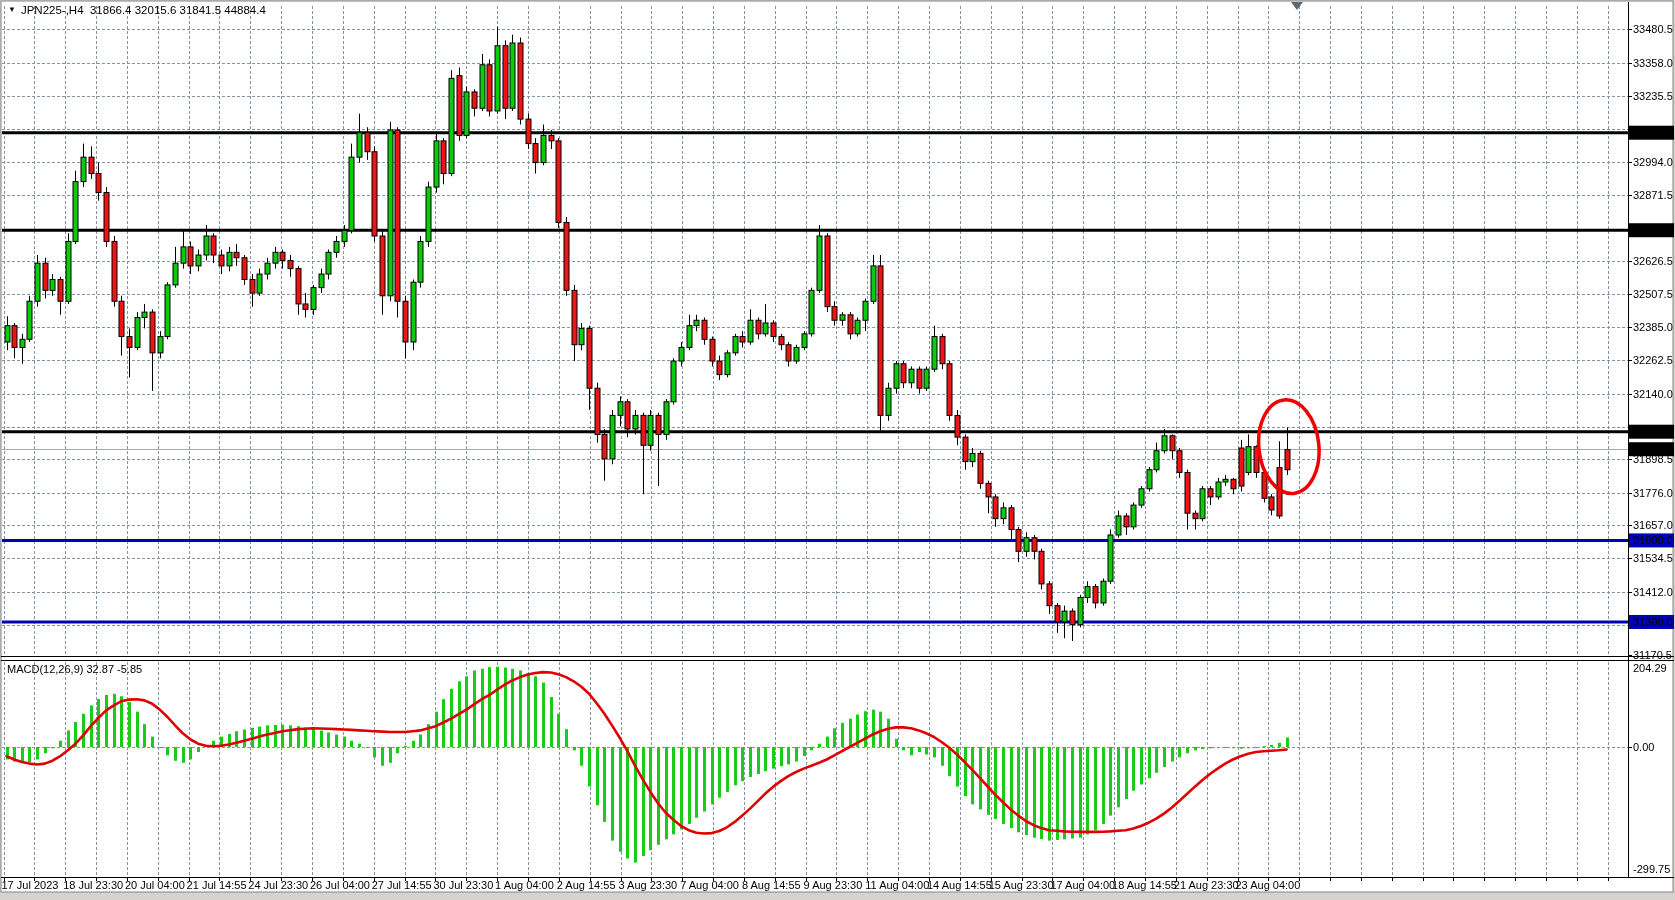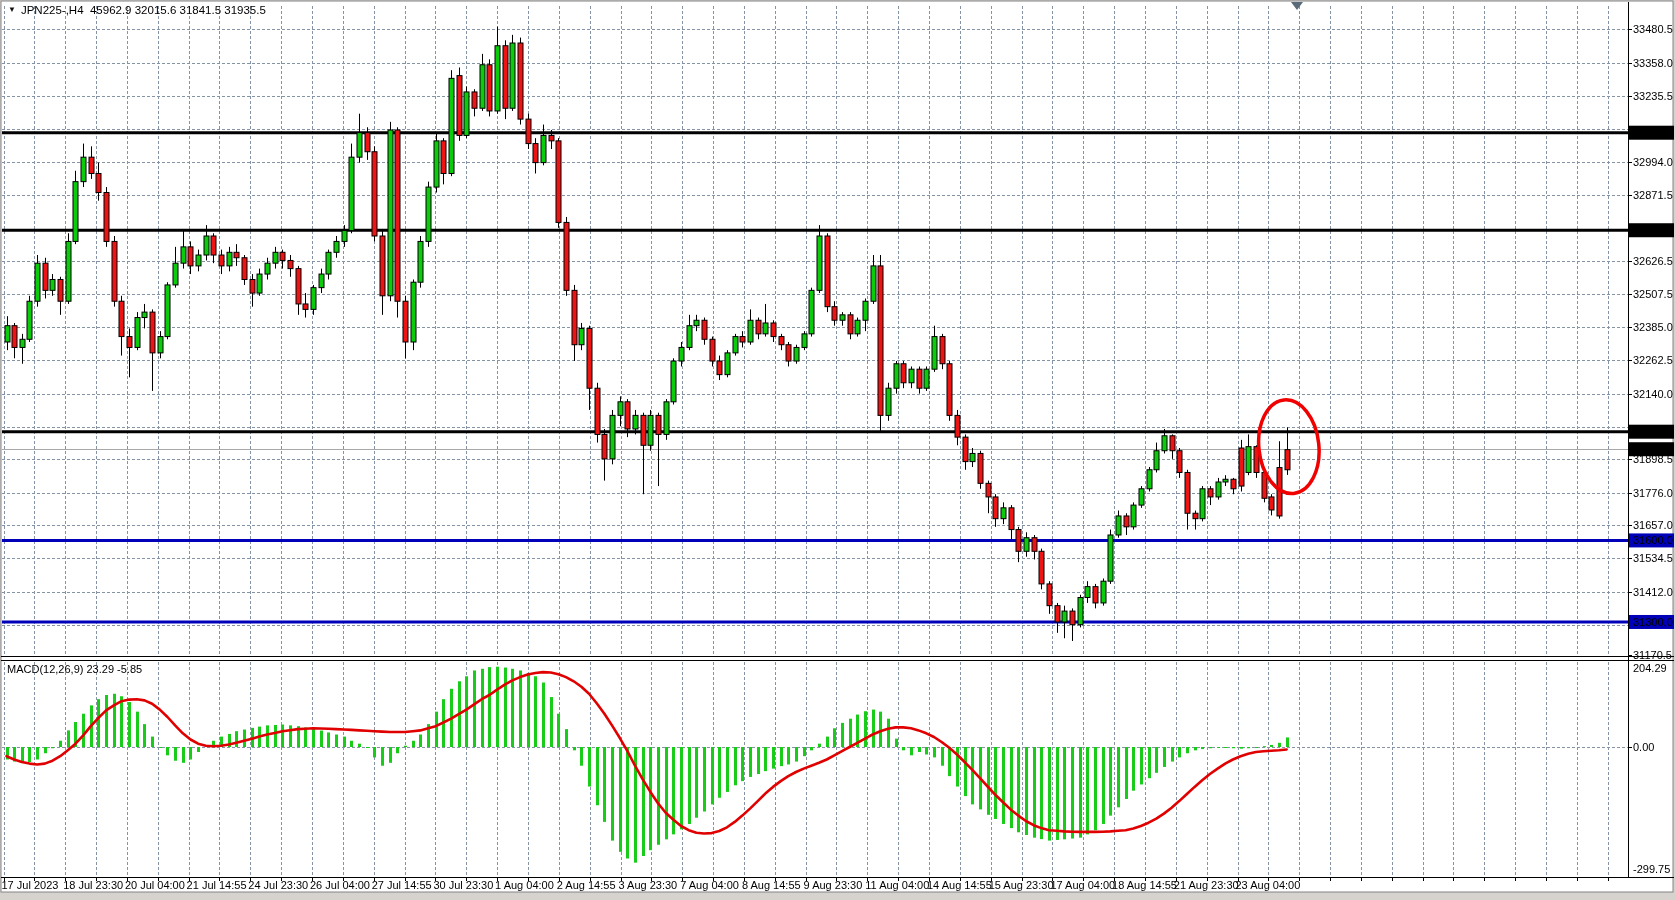--- a/index.html
+++ b/index.html
@@ -796,16 +796,16 @@
         <text x="927" y="889">14 Aug 14:55</text>
         <text x="988.7" y="889">15 Aug 23:30</text>
         <text x="1050.4" y="889">17 Aug 04:00</text>
         <text x="1112.1000000000001" y="889">18 Aug 14:55</text>
         <text x="1173.8" y="889">21 Aug 23:30</text>
         <text x="1235.5" y="889">23 Aug 04:00</text>
       </g>
     </svg>
   <div id="ohlcHeader" class="hud">
     <span class="dd">▼</span>
-    <span>JPN225-,H4  45962.9 32015.6 31841.5 31935.5</span>
+    <span>JPN225-,H4  31866.4 32015.6 31841.5 44884.4</span>
   </div>
-  <div id="macdHeader" class="hud">MACD(12,26,9) 23.29 -5.85</div>
+  <div id="macdHeader" class="hud">MACD(12,26,9) 32.87 -5.85</div>
 </div>
 
 </body></html>

